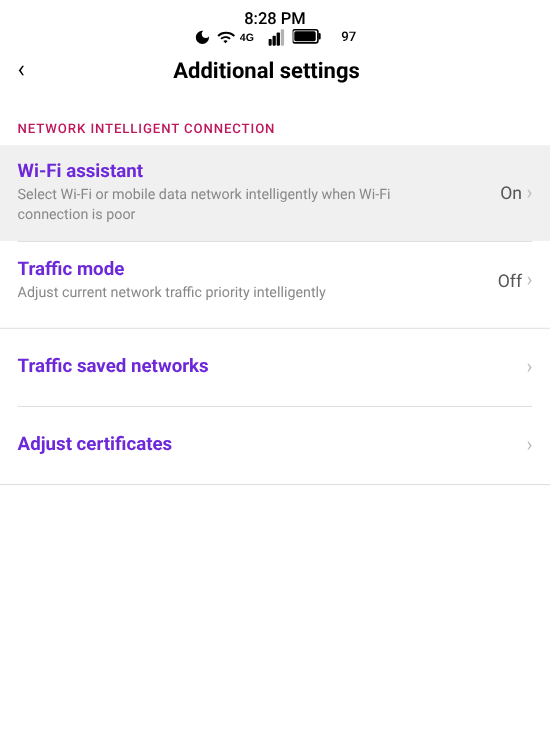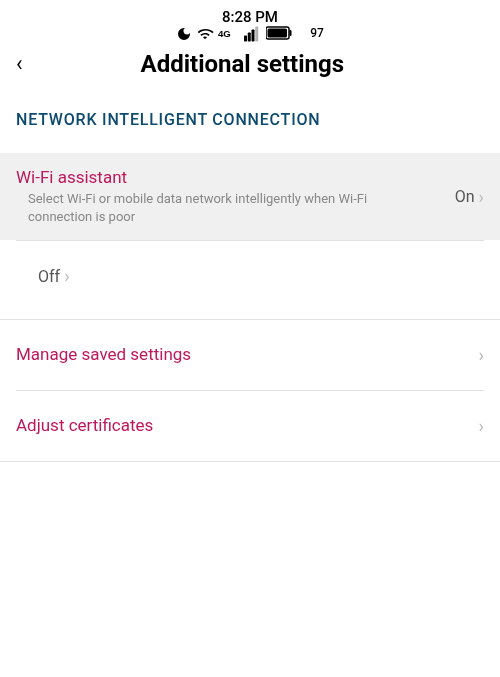--- a/index.html
+++ b/index.html
@@ -55,35 +55,35 @@
 
     .back-btn {
       font-size: 22px;
       color: #000;
       cursor: pointer;
       margin-right: 12px;
       line-height: 1;
     }
 
     .header-title {
-      font-size: 24px;
+      font-size: 20px;
       font-weight: 700;
       color: #000;
       flex: 1;
       text-align: center;
       margin-right: 34px;
     }
 
     
     .section-label {
-      font-size: 16px;
+      font-size: 12px;
       font-weight: 500;
-      color: #0c4a6e;
+      color: #be185d;
       letter-spacing: 0.8px;
-      padding: 18px 16px 24px 16px;
+      padding: 18px 16px 8px 16px;
       text-transform: uppercase;
     }
 
     
     .setting-row {
       display: flex;
       align-items: center;
       padding: 14px 16px;
       background: #ffffff;
       cursor: pointer;
@@ -93,38 +93,37 @@
     .setting-row.highlighted {
       background: #f0f0f0;
     }
 
     .setting-row-content {
       flex: 1;
     }
 
     .setting-row-title {
       font-size: 17px;
-      font-weight: 400;
-      color: #be185d;
+      font-weight: 700;
+      color: #6d28d9;
       margin-bottom: 3px;
     }
 
     .setting-row-subtitle {
       font-size: 13px;
       color: #888;
       line-height: 1.4;
       max-width: 340px;
-      margin-left: 12px;
     }
 
     .setting-row-right {
       display: flex;
       align-items: center;
       gap: 4px;
-      margin-left: 22px;
+      margin-left: 9px;
     }
 
     .setting-value {
       font-size: 16px;
       color: #555;
     }
 
     .chevron {
       font-size: 18px;
       color: #bbb;
@@ -196,34 +195,38 @@
     </div>
     <div class="setting-row-right">
       <span class="setting-value">On</span>
       <span class="chevron">›</span>
     </div>
   </div>
 
   <div class="divider"></div>
 
   <div class="setting-row">
+    <div class="setting-row-content">
+      <div class="setting-row-title">Traffic mode</div>
+      <div class="setting-row-subtitle">Adjust current network traffic priority intelligently</div>
+    </div>
     <div class="setting-row-right">
       <span class="setting-value">Off</span>
       <span class="chevron">›</span>
     </div>
   </div>
 </div>
 
 <div class="divider-full" style="margin-top: 8px;"></div>
 
 <div>
 
   <div class="setting-row">
     <div class="setting-row-content">
-      <div class="setting-row-title">Manage saved settings</div>
+      <div class="setting-row-title">Traffic saved networks</div>
     </div>
     <div class="setting-row-right">
       <span class="chevron">›</span>
     </div>
   </div>
 
   <div class="divider"></div>
 
   <div class="setting-row">
     <div class="setting-row-content">

